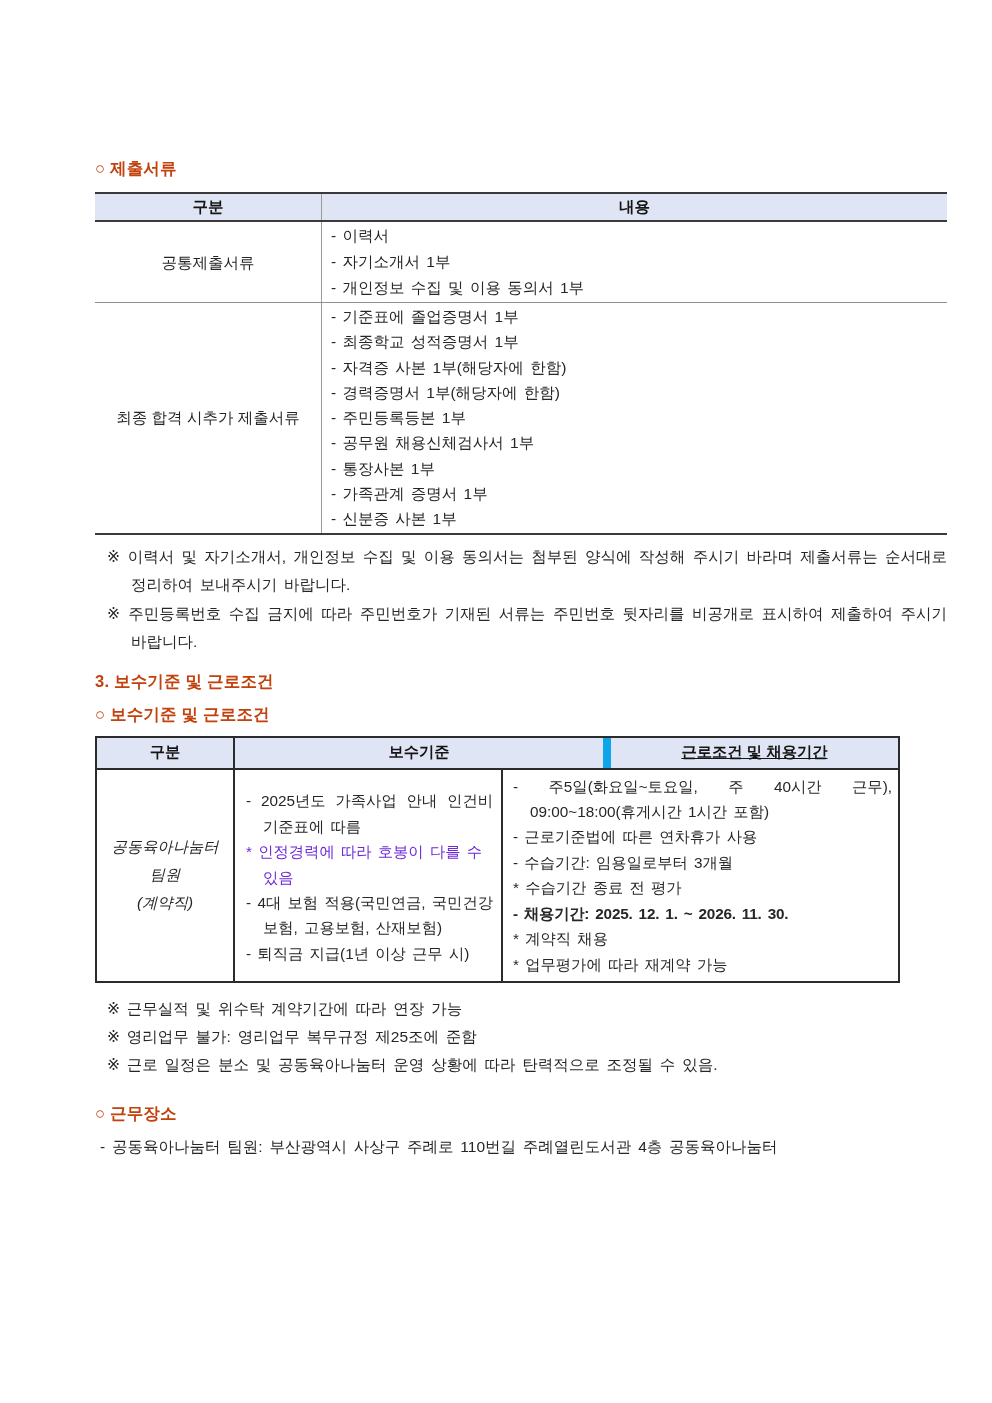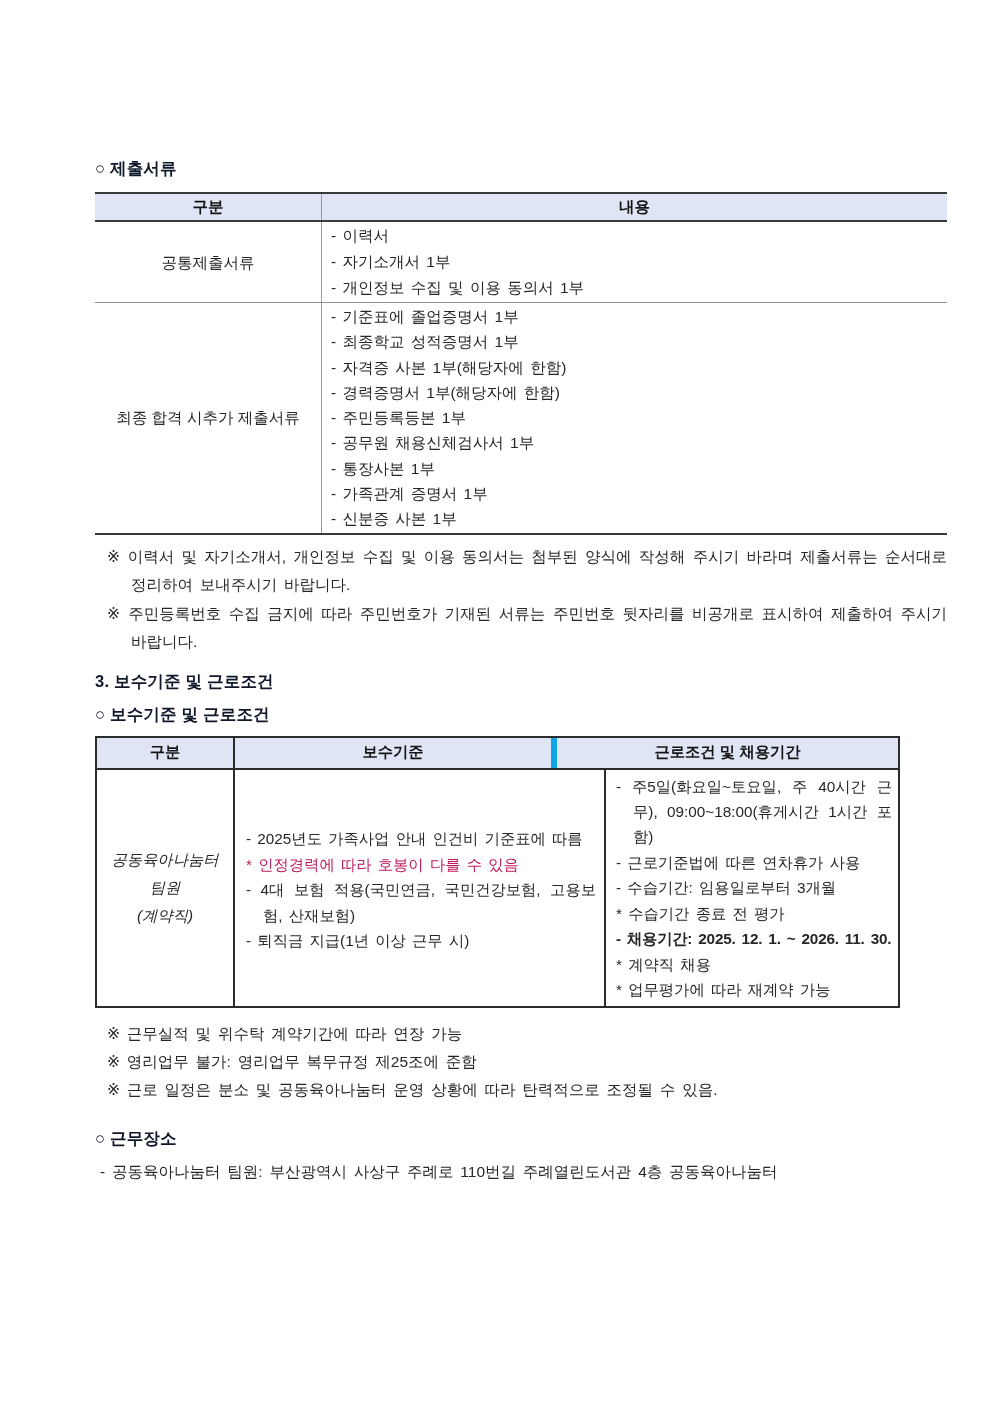--- a/index.html
+++ b/index.html
@@ -1,21 +1,21 @@
 <!DOCTYPE html>
 <html><head>
 <meta charset="utf-8">
 <style>
   * { margin:0; padding:0; box-sizing:border-box; }
   html,body { background:#ffffff; }
   body { font-family:"Liberation Sans","DejaVu Sans",sans-serif; color:#262626; }
   .page { position:relative; width:992px; height:1403px; background:#ffffff; overflow:hidden; }
   .content { position:absolute; left:95px; top:0; width:852px; }
 
-  .doc-heading { font-weight:bold; font-size:16.5px; color:#0f172a; letter-spacing:0.2px; }
+  .doc-heading { font-weight:bold; font-size:16.5px; color:#c2410c; letter-spacing:0.2px; }
   .h-submission { margin-top:158px; }
   .h-section3 { margin-top:14px; }
   .h-sub { margin-top:11px; }
   .h-workplace { margin-top:24px; }
 
   
   .t1 { margin-top:12px; width:852px; border-top:2px solid #3a3a3a; border-bottom:2px solid #3a3a3a; font-size:15.5px; }
   .t1-hrow { display:flex; background:#dfe5f4; border-bottom:2px solid #3a3a3a; height:28px; }
   .t1-hcell { display:flex; align-items:center; justify-content:center; font-weight:bold; color:#141414; }
   .t1-c1 { width:227px; border-right:1px solid #9a9a9a; }
@@ -32,28 +32,28 @@
   .notes-1 { margin-top:8px; }
   .notes-2 { margin-top:12px; }
   .note { line-height:28.5px; text-align:justify; padding-left:24px; text-indent:-24px; word-spacing:2.5px;margin-left:12px; }
   .notes-2 .note { text-align:left; line-height:28px; }
 
   
   .t2 { margin-top:10px; width:805px; border:2px solid #2b2b2b; font-size:15.3px; }
   .t2-hrow { display:flex; background:#dfe5f4; border-bottom:2px solid #2b2b2b; height:32px; }
   .t2-hcell { display:flex; align-items:center; justify-content:center; font-weight:bold; color:#141414; }
   .t2-c1 { width:138px; border-right:2px solid #2b2b2b; }
-  .t2-c2 { width:322px; border-right:6px solid #0ea5e9; }
-  .t2-c3 { flex:1; }
+  .t2-c2 { width:376px; border-right:8px solid #0ea5e9; }
+  .t2-c3 { flex:1;text-decoration:underline; }
   .t2-row { display:flex; }
   .t2-cat { width:138px; border-right:2px solid #2b2b2b; display:flex; flex-direction:column; justify-content:center; align-items:center; line-height:28px; text-align:center;font-style:italic; }
-  .t2-pay { width:371px; border-right:2px solid #2b2b2b; padding:10px 8px 6px 11px; display:flex; flex-direction:column; justify-content:center; }
+  .t2-pay { width:268px; border-right:2px solid #2b2b2b; padding:10px 8px 6px 11px; display:flex; flex-direction:column; justify-content:center; }
   .t2-cond { flex:1; padding:4px 6px 4px 10px; }
   .t2 .item { line-height:25.4px; text-align:justify; padding-left:17px; text-indent:-17px; word-spacing:2px; }
-  .t2 .item.blue { color:#be185d; text-align:left; }
+  .t2 .item.blue { color:#6d28d9; text-align:left; }
   .t2 .item.bold { font-weight:bold; text-align:left; letter-spacing:-0.2px; }
   .t2 .item.ind { text-align:left; }
 
   
   .workplace-line { margin-top:9px; font-size:15.5px; line-height:26px; padding-left:5px; word-spacing:2.5px; }
 </style>
 </head>
 <body>
 
 <div class="page">

